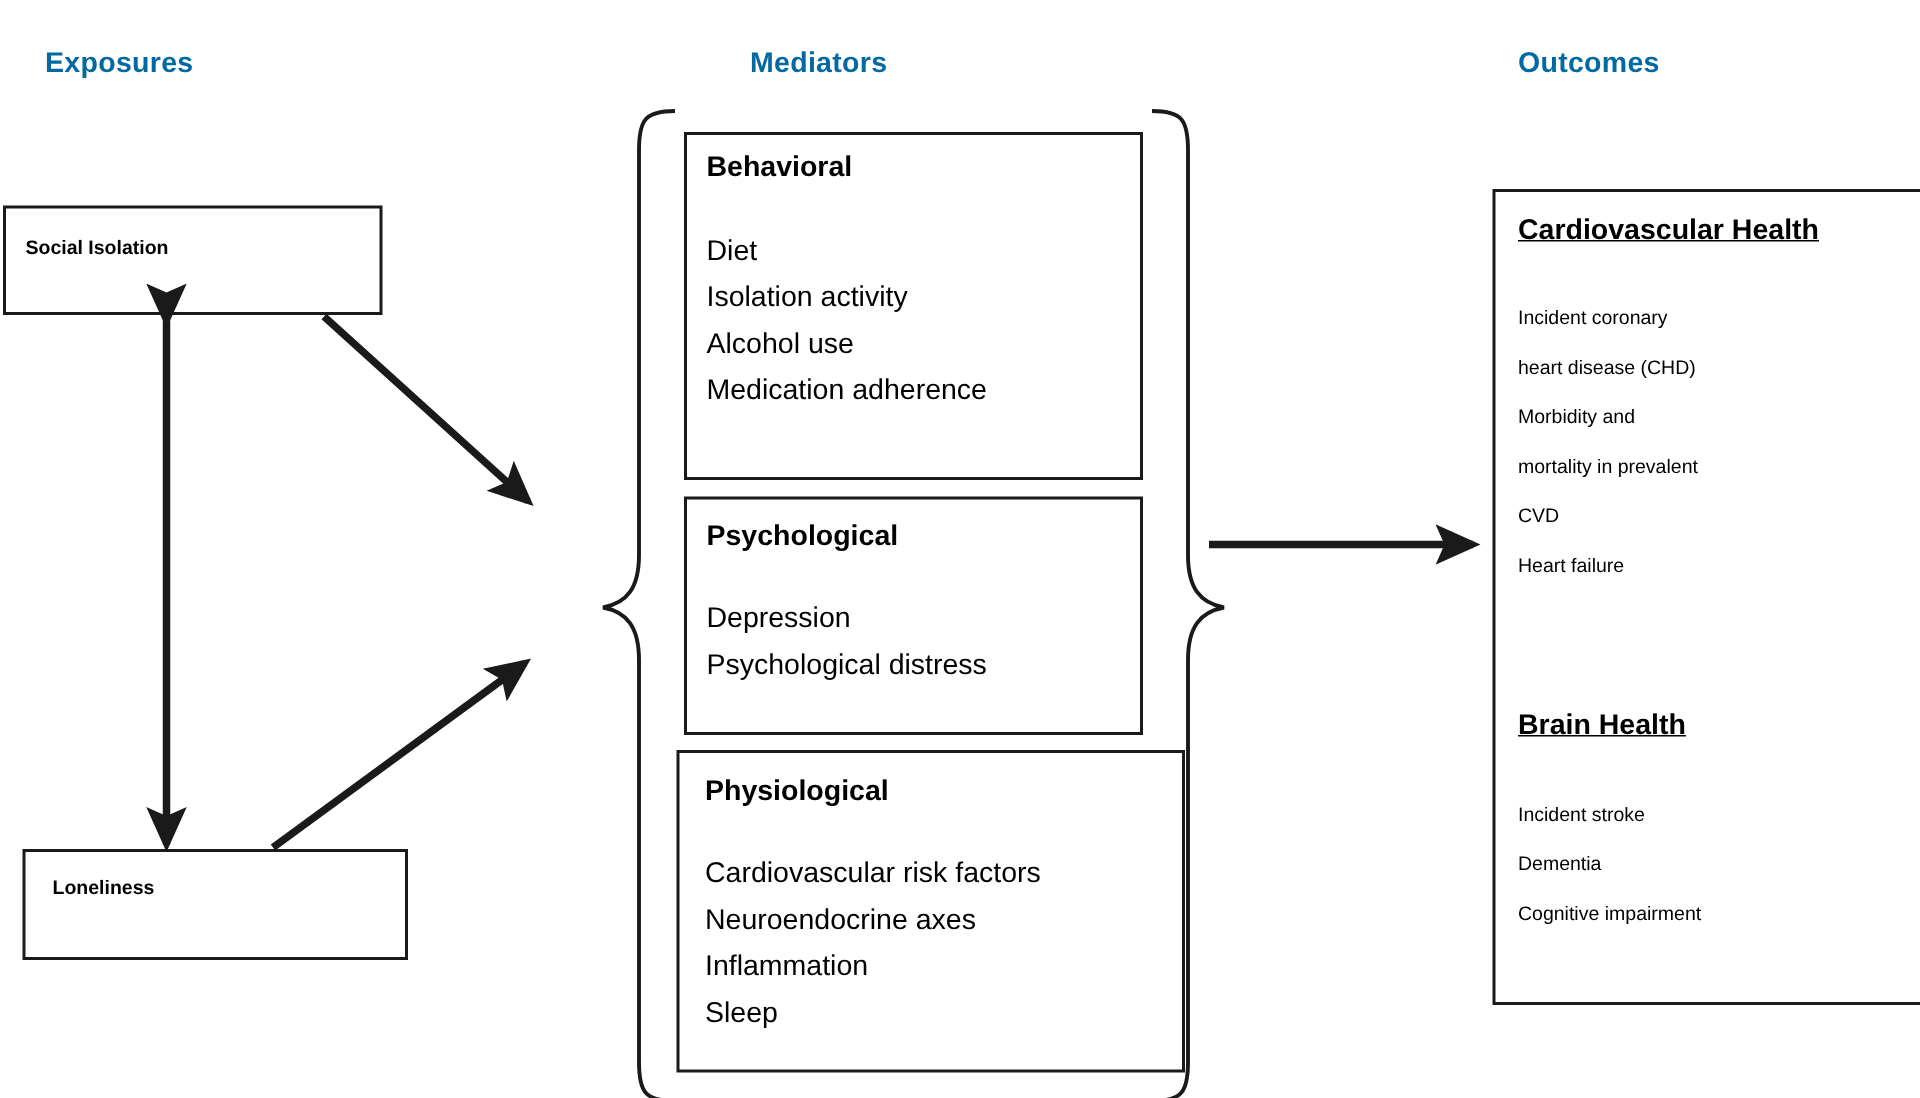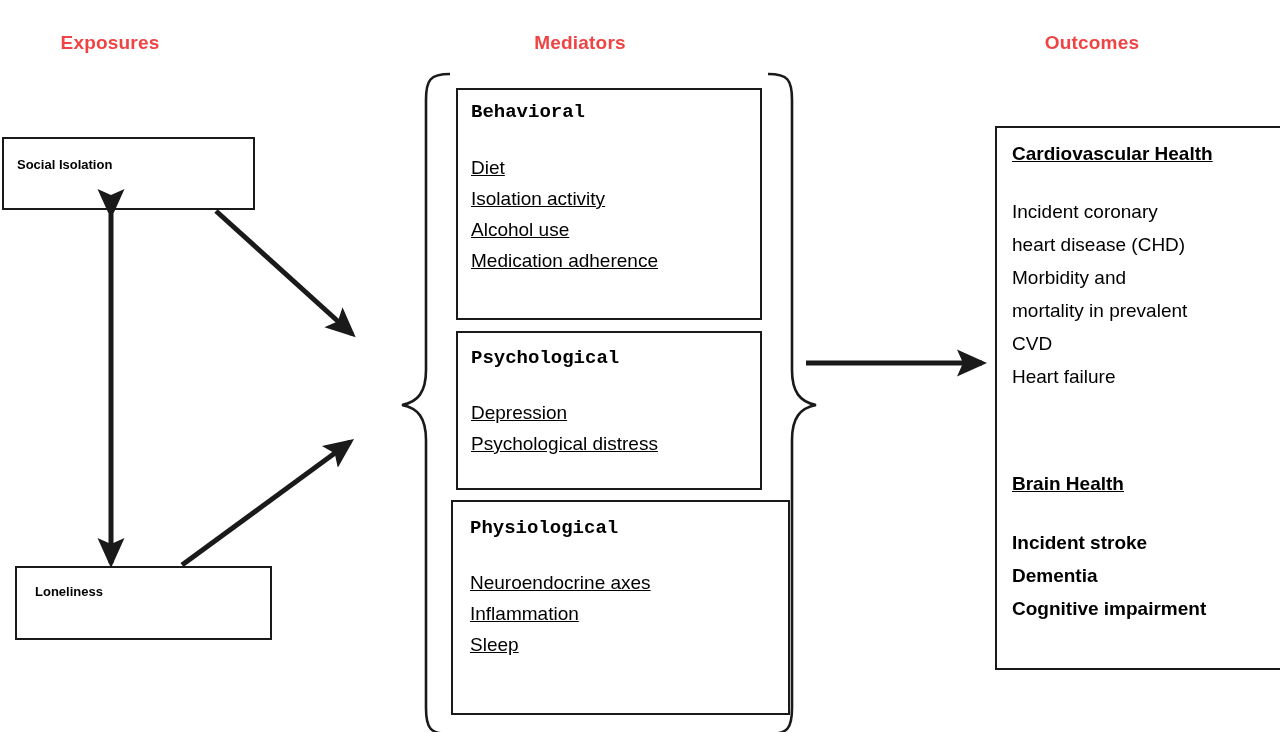--- a/index.html
+++ b/index.html
@@ -17,22 +17,22 @@
     height: 732px;
     background: #ffffff;
     overflow: hidden;
   }
   .col-header {
     position: absolute;
     font-weight: bold;
     font-size: 19px;
     letter-spacing: 0.2px;
     white-space: nowrap;
-    text-align: center;
-    color: #ef4444;
+    text-align: left;
+    color: #0369a1;
   }
   .node-box {
     position: absolute;
     border: 2px solid #1a1a1a;
     background: #ffffff;
     box-sizing: border-box;
   }
   .node-label {
     position: absolute;
     font-weight: bold;
@@ -43,45 +43,44 @@
     position: absolute;
     border: 2px solid #1a1a1a;
     background: #ffffff;
     box-sizing: border-box;
   }
   .card-title {
     position: absolute;
     font-weight: bold;
     font-size: 19px;
     white-space: nowrap;
-    font-family: Liberation Mono, monospace;
   }
   .card-list {
     position: absolute;
     font-size: 19px;
     line-height: 31px;
     white-space: nowrap;
   }
-  .card-list div { white-space: nowrap; text-decoration: underline; }
+  .card-list div { white-space: nowrap; }
   .outcome-box {
     position: absolute;
     border: 2px solid #1a1a1a;
     background: #ffffff;
     box-sizing: border-box;
   }
   .outcome-title {
     position: absolute;
     font-weight: bold;
     font-size: 19px;
     white-space: nowrap;
     text-decoration: underline;
   }
   .outcome-list {
     position: absolute;
-    font-size: 19px;
+    font-size: 13px;
     line-height: 33px;
   }
   svg.overlay {
     position: absolute;
     left: 0; top: 0;
     width: 1280px;
     height: 732px;
     pointer-events: none;
   }
   svg.overlay * { pointer-events: auto; }
@@ -113,37 +112,38 @@
   <div class="card" style="left:456px; top:331px; width:306px; height:159px;"></div>
   <div class="card-title" style="left:471px; top:347px;">Psychological</div>
   <div class="card-list" style="left:471px; top:397px;">
     <div>Depression</div>
     <div>Psychological distress</div>
   </div>
 
   <div class="card" style="left:451px; top:500px; width:339px; height:215px;"></div>
   <div class="card-title" style="left:470px; top:517px;">Physiological</div>
   <div class="card-list" style="left:470px; top:567px;">
+    <div>Cardiovascular risk factors</div>
     <div>Neuroendocrine axes</div>
     <div>Inflammation</div>
     <div>Sleep</div>
   </div>
 
   <div class="outcome-box" style="left:995px; top:126px; width:287px; height:544px;"></div>
   <div class="outcome-title" style="left:1012px; top:143px;">Cardiovascular Health</div>
   <div class="outcome-list" style="left:1012px; top:195px;">
     <div>Incident coronary</div>
     <div>heart disease (CHD)</div>
     <div>Morbidity and</div>
     <div>mortality in prevalent</div>
     <div>CVD</div>
     <div>Heart failure</div>
   </div>
   <div class="outcome-title" style="left:1012px; top:473px;">Brain Health</div>
-  <div class="outcome-list" style="left:1012px; top:526px;font-weight:bold;">
+  <div class="outcome-list" style="left:1012px; top:526px;">
     <div>Incident stroke</div>
     <div>Dementia</div>
     <div>Cognitive impairment</div>
   </div>
 
   <svg class="overlay" viewBox="0 0 1280 732">
     <defs>
       <marker id="arrowhead" markerWidth="6" markerHeight="6" refX="5" refY="3" orient="auto" markerUnits="strokeWidth">
         <path d="M0,0.3 L6,3 L0,5.7 L1.2,3 Z" fill="#1a1a1a"></path>
       </marker>

